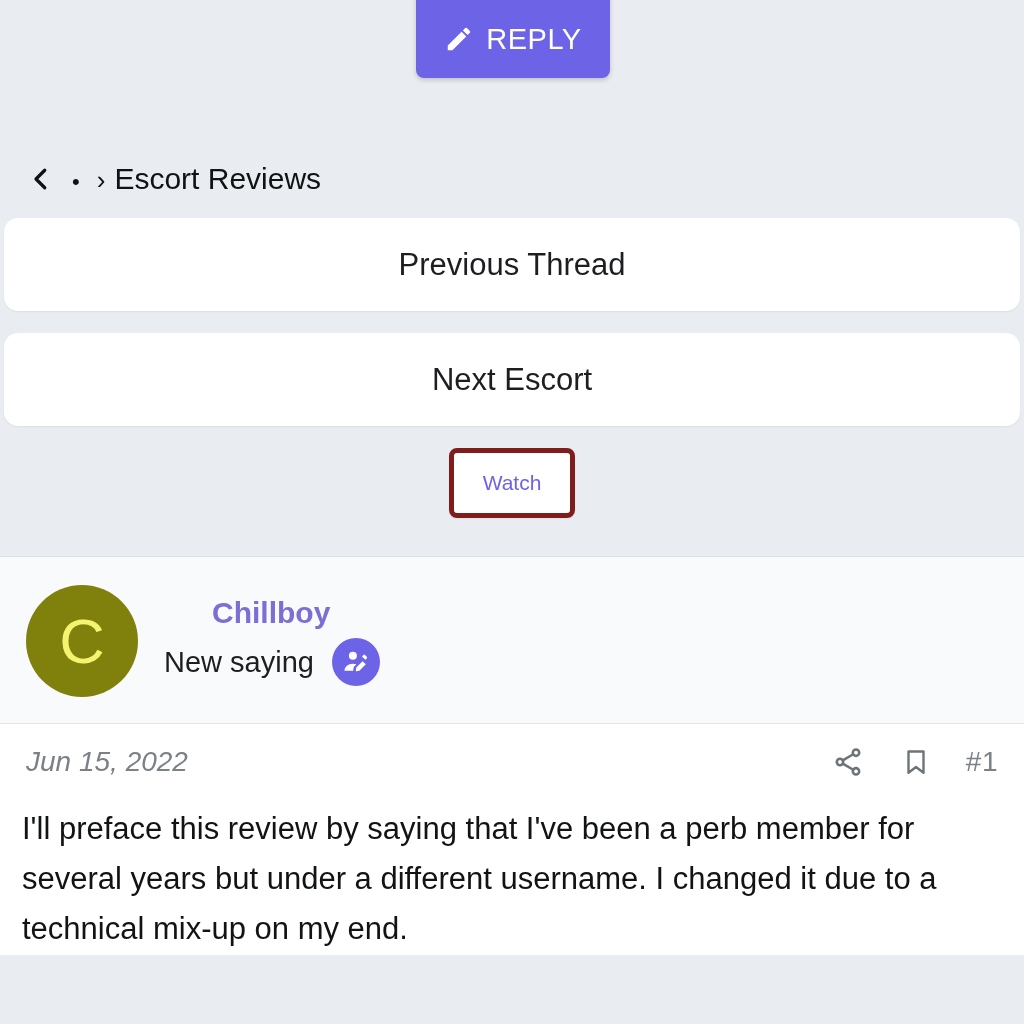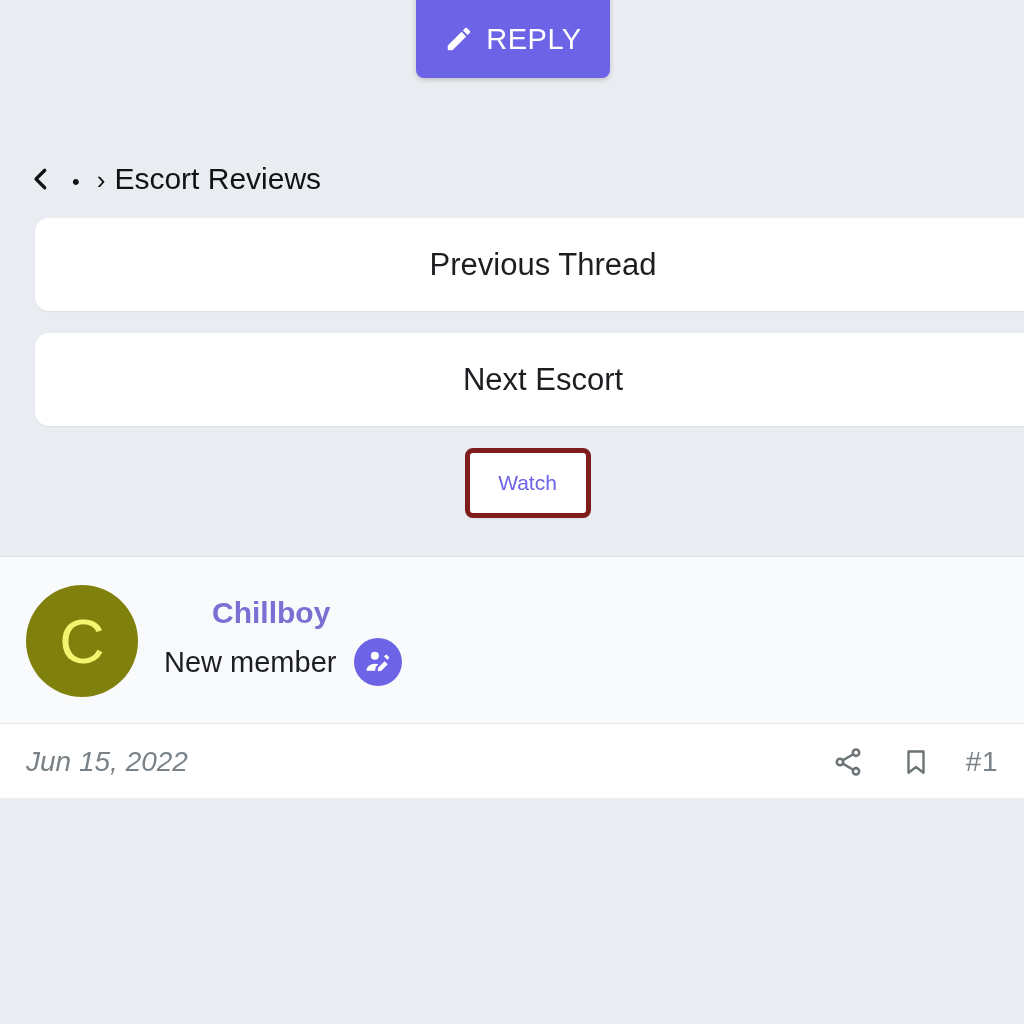--- a/index.html
+++ b/index.html
@@ -90,21 +90,20 @@
   .crumb-sep {
     margin: 0 9px;
     font-size: 26px;
     color: #101214;
     font-weight: 400;
   }
 
   
   .thread-nav {
     padding: 0 4px;
-    margin-left: 31px;
   }
   .thread-btn {
     display: block;
     width: 1016px;
     margin: 0 auto 22px auto;
     height: 93px;
     background: #ffffff;
     border: none;
     border-radius: 14px;
     box-shadow: 0 1px 2px rgba(0,0,0,0.06);
@@ -269,21 +268,21 @@
   </div>
 </div>
 
 <div class="post">
 
   <div class="post-user">
     <div class="avatar">C</div>
     <div class="user-meta">
       <a class="username">Chillboy</a>
       <div class="user-title-row">
-        <span class="user-title">New member</span>
+        <span class="user-title">New saying</span>
         <span class="user-badge">
           <svg width="30" height="30" viewBox="0 0 24 24" fill="#ffffff" aria-hidden="true">
             <circle cx="9.5" cy="7" r="3.2"></circle>
             <path d="M2.8 19c0-3.3 3-5.6 6.7-5.6 1 0 1.95.17 2.8.48l-2.1 2.1-.5 3.02H2.8z"></path>
             <path d="M20.6 9.1a.9.9 0 0 0 0-1.28l-1.42-1.42a.9.9 0 0 0-1.28 0l-1.1 1.1 2.7 2.7 1.1-1.1z"></path>
             <path d="M12.2 16.4l-.38 2.38a.45.45 0 0 0 .52.52l2.38-.38 5.1-5.1-2.52-2.52-5.1 5.1z"></path>
           </svg>
         </span>
       </div>
     </div>
@@ -304,14 +303,17 @@
       </span>
       <span class="meta-icon">
         <svg width="30" height="32" viewBox="0 0 24 24" fill="none" stroke="#6c7478" stroke-width="1.9" stroke-linecap="round" stroke-linejoin="round" aria-hidden="true">
           <path d="M6 3.6h12v17l-6-4.6-6 4.6z"></path>
         </svg>
       </span>
       <a class="post-number">#1</a>
     </div>
   </div>
 
+  <div class="post-body">
+    <p>I'll preface this review by saying that I've been a perb member for several years but under a different username. I changed it due to a technical mix-up on my end.</p>
+  </div>
 
 </div>
 
 </body></html>

